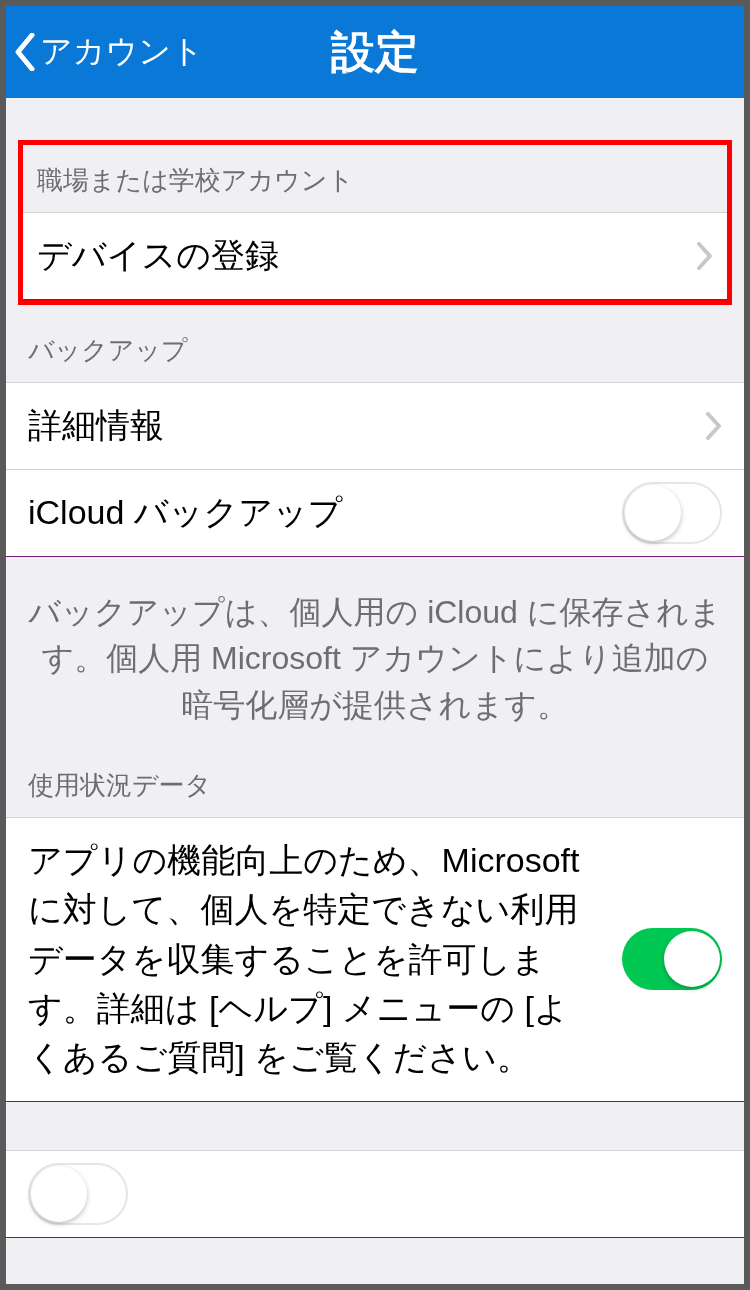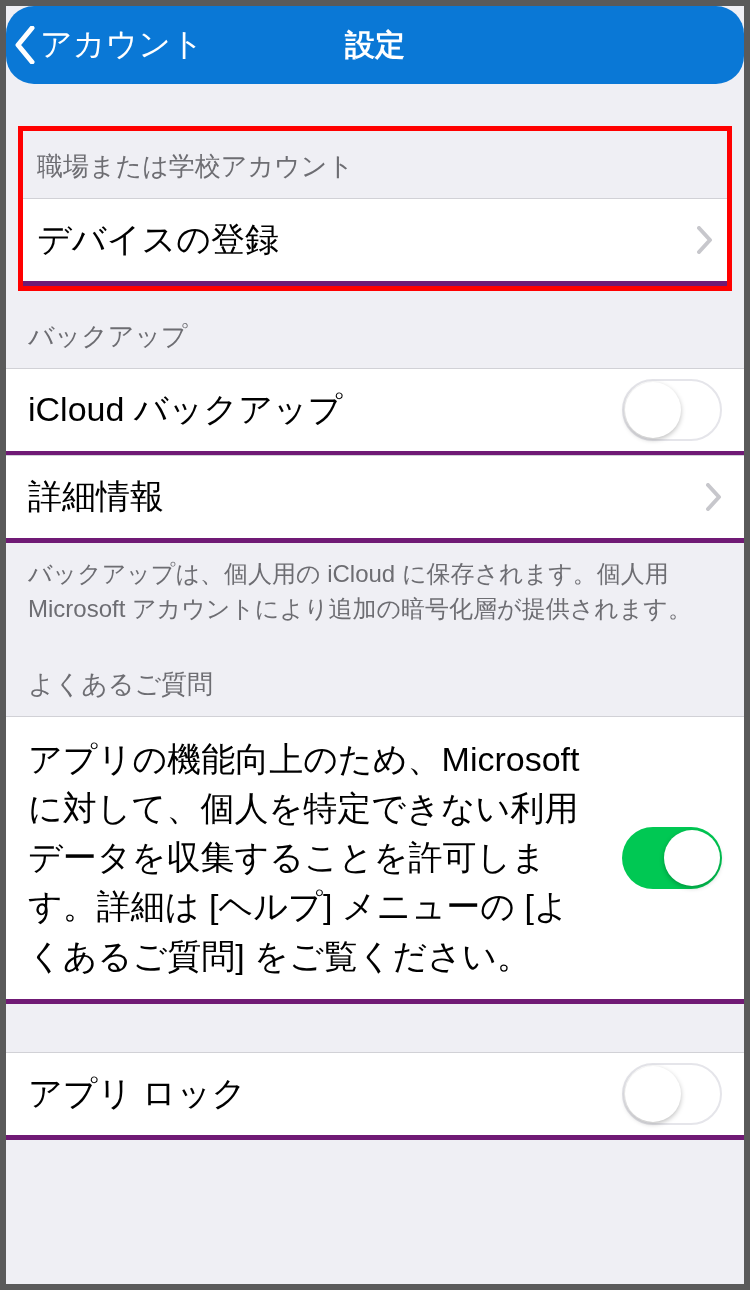--- a/index.html
+++ b/index.html
@@ -10,63 +10,62 @@
     height: 1290px;
     overflow: hidden;
   }
   .screen {
     position: absolute;
     top: 6px; left: 6px; right: 6px; bottom: 6px;
     background: #efeff4;
     overflow: hidden;
   }
   .navbar {
-    height: 78px;
+    height: 92px;
     background: #0a78d6;
     display: flex;
     align-items: center;
     position: relative;
     color: #fff;
-    border-radius: 28px;
   }
   .back-btn {
     display: flex;
     align-items: center;
     padding-left: 8px;
     font-size: 32px;
     font-weight: 400;
     cursor: pointer;
   }
   .back-chevron {
     width: 22px;
     height: 38px;
     margin-right: 4px;
   }
   .nav-title {
     position: absolute;
     left: 0; right: 0;
     text-align: center;
-    font-size: 30px;
+    font-size: 44px;
     font-weight: 700;
     pointer-events: none;
   }
   .highlight-box {
     border: 5px solid #ff0000;
     margin: 42px 12px 0 12px;
   }
   .section-header {
     font-size: 26px;
     color: #6d6d72;
     padding: 28px 22px 14px 22px;
   }
   .highlight-box .section-header { padding-top: 18px; padding-left: 14px; padding-right: 14px; border-radius: 23px;}
   .cell {
     background: #fff;
     border-top: 1px solid #d1d1d6;
-    border-bottom: 5px solid #701a75;
+    border-bottom: 1px solid #701a75;
     min-height: 88px;
     display: flex;
     align-items: center;
     padding: 0 22px;
     font-size: 34px;
     color: #000;
     position: relative;
   }
   .cell + .cell { border-top: none; }
   .highlight-box .cell { padding-left: 14px; padding-right: 14px;}
@@ -89,24 +88,25 @@
     position: absolute;
     width: 56px; height: 56px;
     border-radius: 50%;
     background: #fff;
     top: 1px;
     box-shadow: 0 2px 5px rgba(0,0,0,0.25);
   }
   .toggle-off .knob { left: 1px; }
   .toggle-on .knob { right: 2px; top: 3px;}
   .section-footer {
-    font-size: 24px;
+    font-size: 32px;
     color: #6d6d72;
-    padding: 14px 22px 0 22px;
+    padding: 32px 22px 0 22px;
     line-height: 1.45;
+    text-align: center;
   }
   .group-sep { height: 48px; }
   .usage-cell {
     padding-top: 18px;
     padding-bottom: 18px;
     min-height: auto;
     gap: 16px;
   }
   .usage-cell .cell-label {
     font-size: 34px;
@@ -140,46 +140,45 @@
         <svg viewBox="0 0 16 28">
             <polyline points="2,2 13,14 2,26" fill="none" stroke="#c7c7cc" stroke-width="4" stroke-linecap="round" stroke-linejoin="round"></polyline>
           </svg>
       </div>
     </div>
   </div>
 
   <div class="section-header" style="">バックアップ</div>
   <div class="cell-group">
     <div class="cell">
-      <div class="cell-label">iCloud バックアップ</div>
-      <div class="toggle toggle-off">
-          <div class="knob"></div>
-        </div>
-    </div>
-    <div class="cell">
       <div class="cell-label">詳細情報</div>
       <div class="disclosure">
         <svg viewBox="0 0 16 28">
             <polyline points="2,2 13,14 2,26" fill="none" stroke="#c7c7cc" stroke-width="4" stroke-linecap="round" stroke-linejoin="round"></polyline>
           </svg>
       </div>
     </div>
+    <div class="cell">
+      <div class="cell-label">iCloud バックアップ</div>
+      <div class="toggle toggle-off">
+          <div class="knob"></div>
+        </div>
+    </div>
   </div>
   <div class="section-footer">バックアップは、個人用の iCloud に保存されます。個人用 Microsoft アカウントにより追加の暗号化層が提供されます。</div>
 
-  <div class="section-header" style="padding-top:40px">よくあるご質問</div>
+  <div class="section-header" style="padding-top:40px">使用状況データ</div>
   <div class="cell usage-cell">
     <div class="cell-label">アプリの機能向上のため、Microsoft に対して、個人を特定できない利用データを収集することを許可します。詳細は [ヘルプ] メニューの [よくあるご質問] をご覧ください。</div>
     <div class="toggle toggle-on">
         <div class="knob"></div>
       </div>
   </div>
 
   <div class="group-sep"></div>
 
   <div class="cell">
-    <div class="cell-label">アプリ ロック</div>
     <div class="toggle toggle-off">
         <div class="knob"></div>
       </div>
   </div>
 
 </div>
 
 </body></html>

